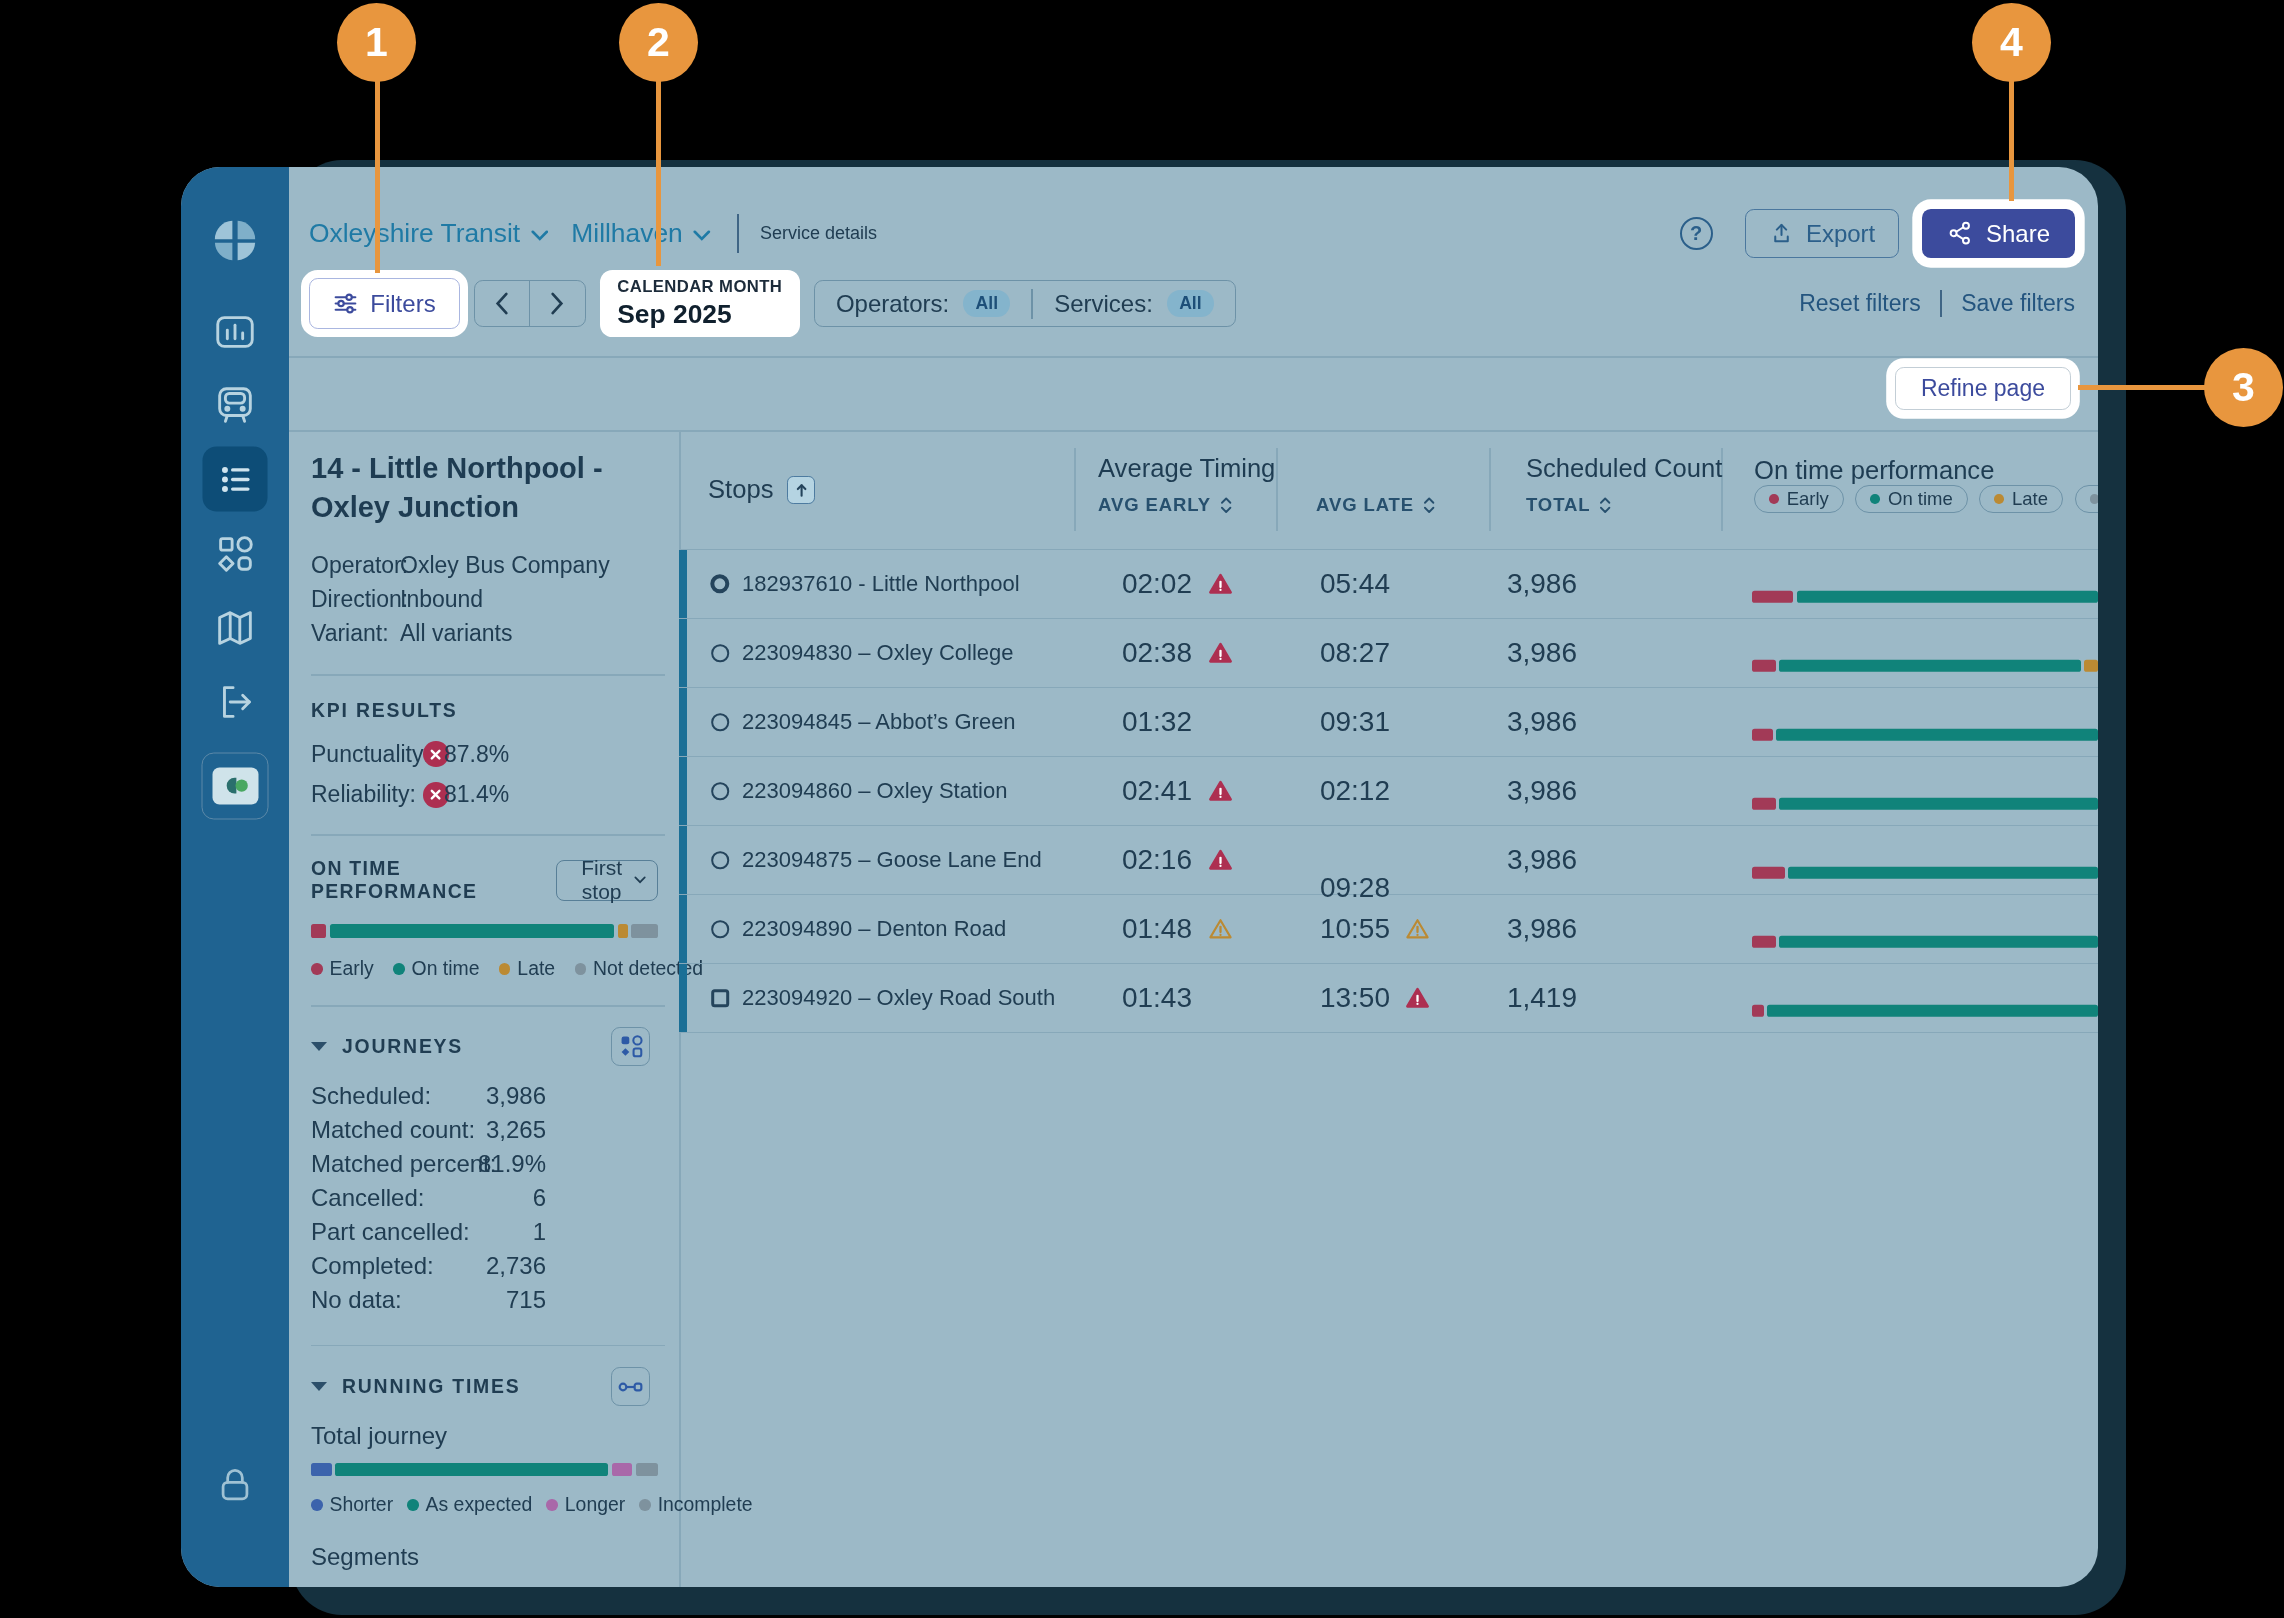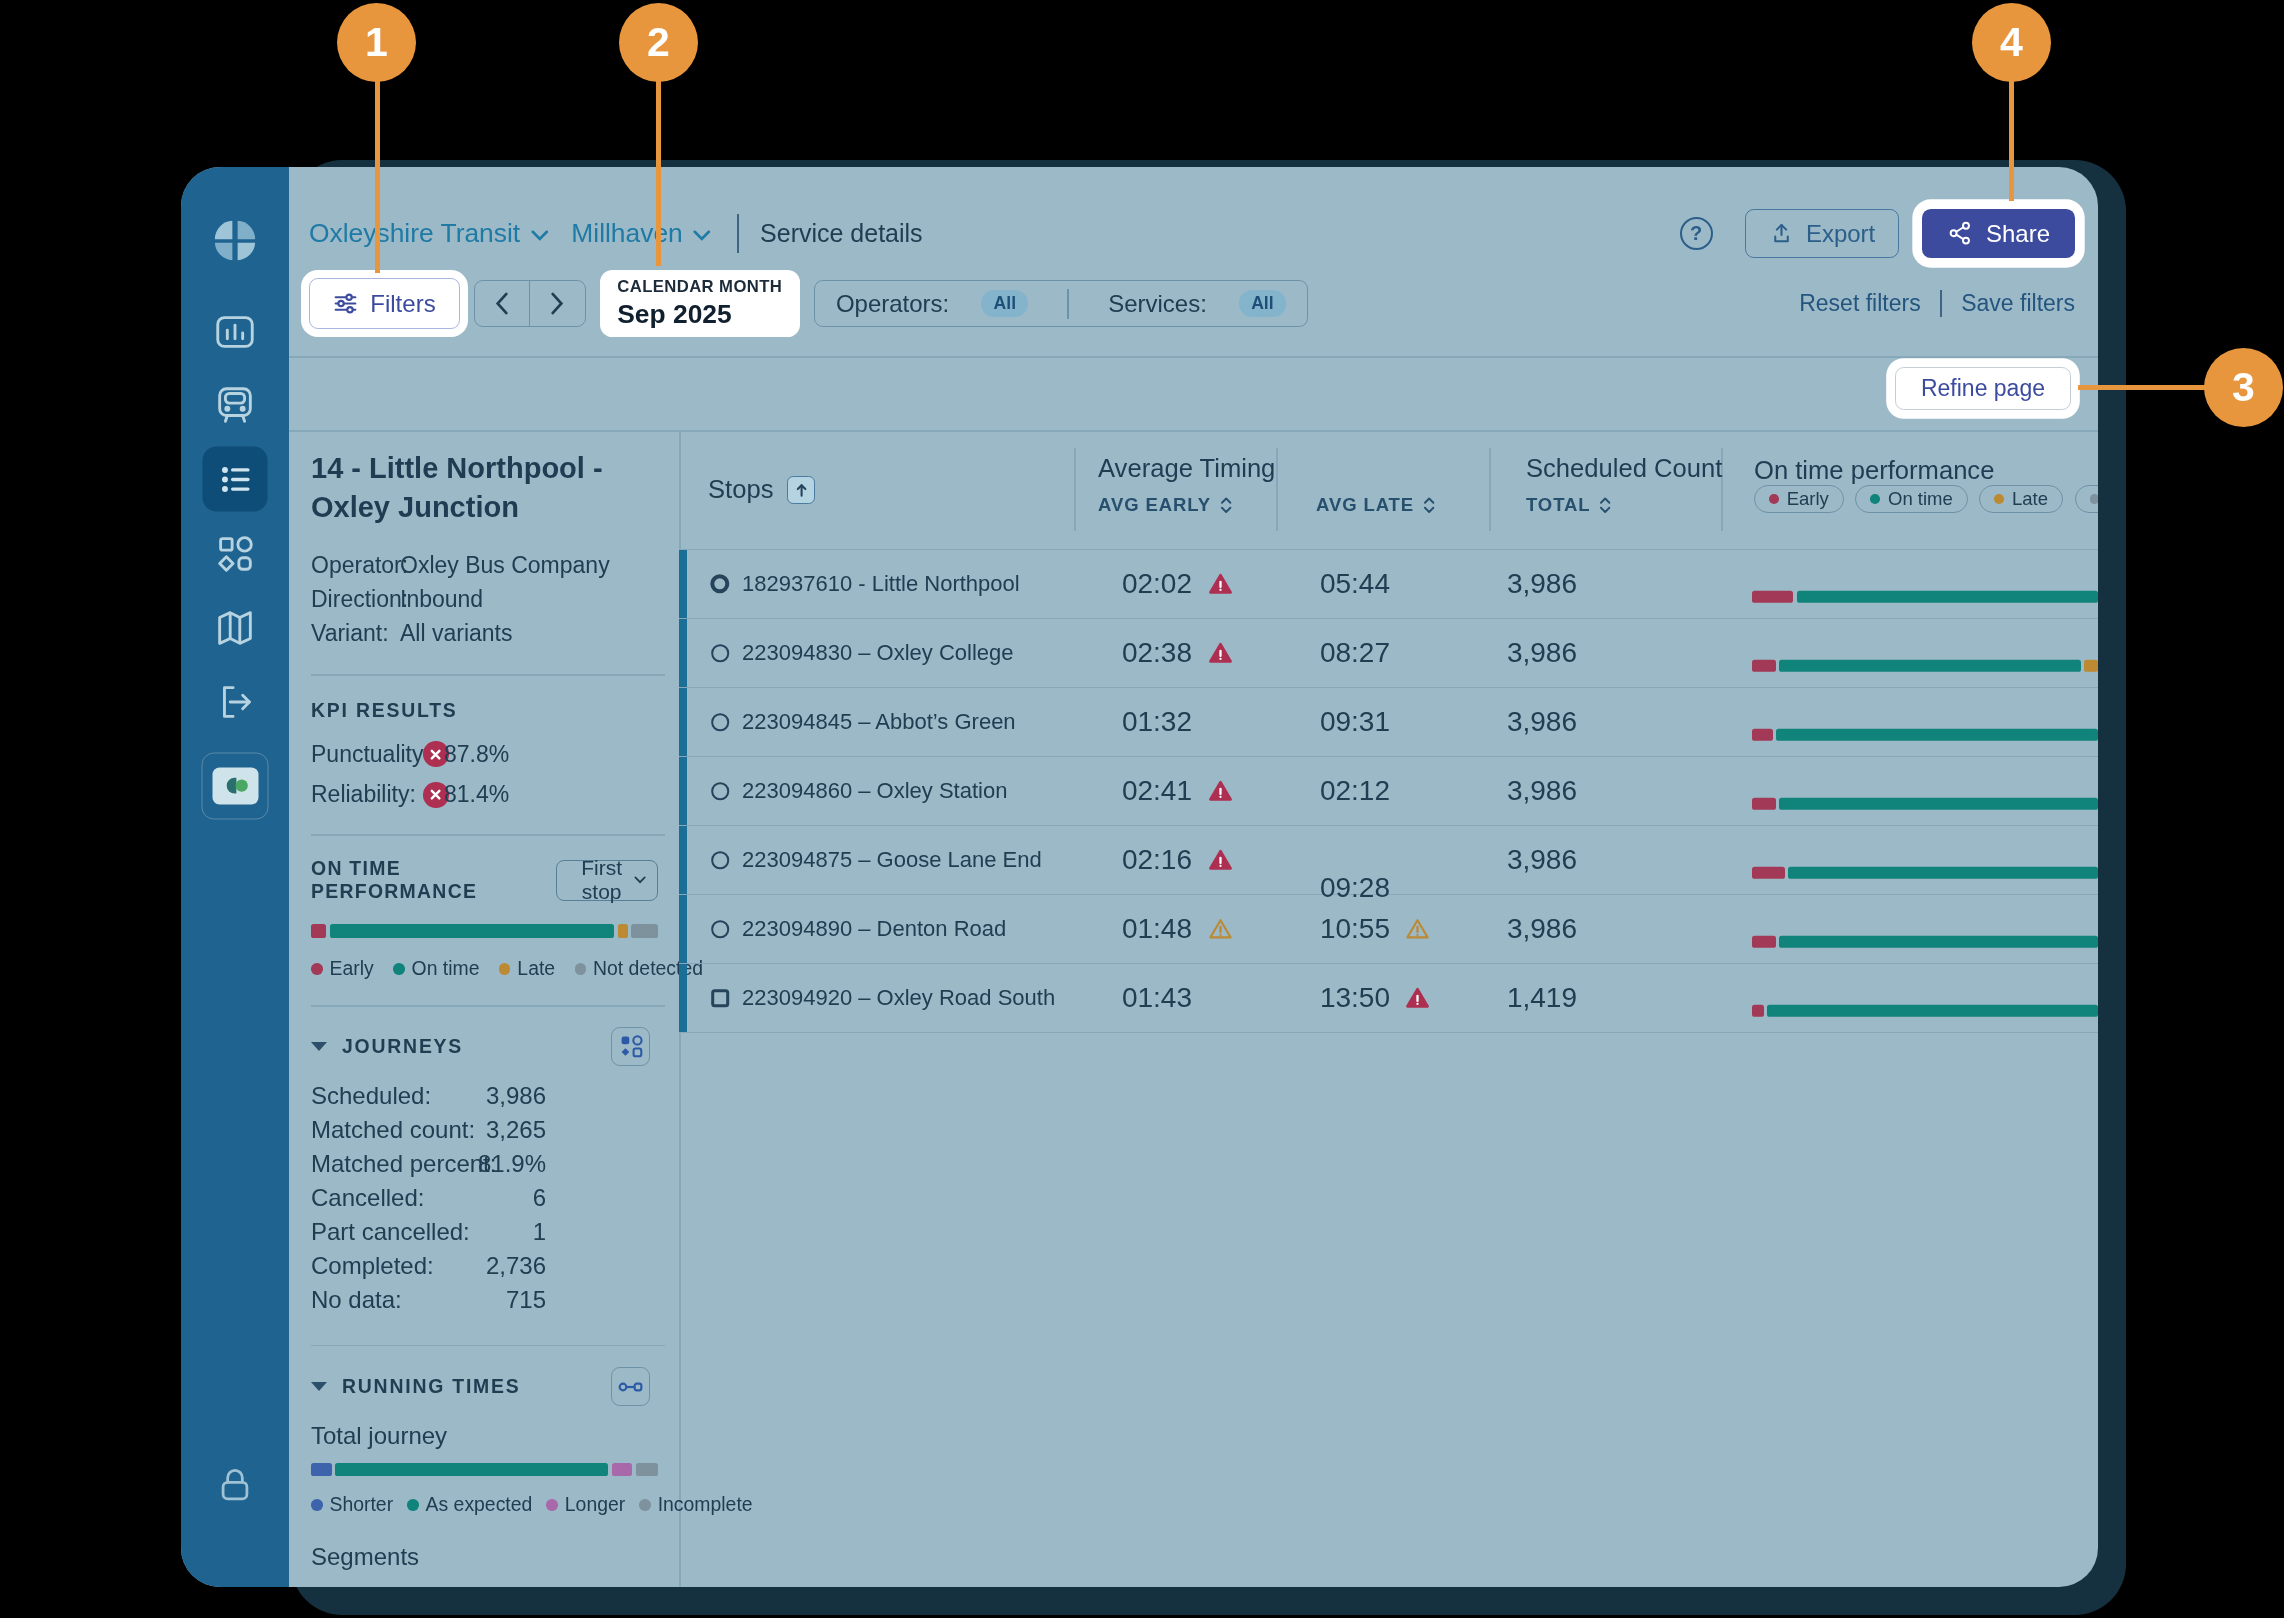--- a/index.html
+++ b/index.html
@@ -20,21 +20,21 @@
   .sb-icon { position:absolute; left:50%; transform:translate(-50%,-50%); display:flex; align-items:center; justify-content:center; }
   .sb-active { width:65px; height:65px; background:#0d4d77; border-radius:14px; }
   .app-btn { width:67px; height:67px; border:1.8px solid #5c89a8; border-radius:12.3px; }
   .app-btn-inner { width:46px; height:37px; background:#cfe3ea; border-radius:7px; display:flex; align-items:center; justify-content:center; }
 
   
   .topbar { position:absolute; left:128px; top:39px; right:23px; height:55px; display:flex; align-items:center; }
   .crumb { font-size:26.4px; color:#1f7aa5; font-weight:500; }
   .chev { margin:5.3px 12.3px 0 10.6px; }
   .tb-div { width:1.8px; height:39px; background:#3f6585; margin:0 21px 0 14px; }
-  .page-title { font-size:25px; color:#203d52; font-weight:500; }
+  .page-title { font-size:18px; color:#203d52; font-weight:500; }
   .tb-spacer { flex:1; }
   .help-btn { width:33px; height:33px; border:2.6px solid #2b5f8a; border-radius:50%; color:#2b5f8a;
     font-size:20px; font-weight:700; display:flex; align-items:center; justify-content:center; margin-right:32px; }
   .export-btn { height:49px; padding:0 23px; border:1.8px solid #4a779e; border-radius:8.8px; background:transparent;
     color:#2b5f8a; font-size:24px; font-weight:500; display:flex; align-items:center; gap:12.3px; margin-right:23px;
     font-family:inherit; }
   .share-btn { height:49px; padding:0 25px; border:none; border-radius:8.8px; background:#3c4b9d; color:#fff;
     font-size:24px; font-weight:500; display:flex; align-items:center; gap:12.3px; box-shadow:0 0 0 9.7px #fff;
     font-family:inherit; }
 
@@ -42,21 +42,21 @@
   .filterbar { position:absolute; left:128px; top:103px; right:23px; height:67px; display:flex; align-items:center; gap:14px; }
   .filters-btn { height:51px; padding:0 23px; background:#fff; border:1.8px solid #aab6e0; border-radius:8.8px;
     color:#3c4b9d; font-size:24px; font-weight:500; display:flex; align-items:center; gap:12.3px;
     box-shadow:0 0 0 8px #fff; font-family:inherit; }
   .arrows { height:47px; width:112px; border:1.8px solid #6d92a7; border-radius:8.8px; display:flex; }
   .arrow-cell { flex:1; display:flex; align-items:center; justify-content:center; background:transparent; border:none; }
   .arrow-cell:first-child { border-right:1.8px solid #6d92a7; }
   .cal-card { height:67px; padding:7px 17.6px 0 17.6px; background:#fff; border-radius:12.3px; }
   .cal-label { font-size:16.7px; letter-spacing:0.4px; font-weight:700; color:#1c2b3a; }
   .cal-value { font-size:26.4px; font-weight:600; color:#10202e; margin-top:1.8px; }
-  .ops-group { height:47px; border:1.8px solid #6d92a7; border-radius:8.8px; display:flex; align-items:center; padding:0 21px; gap:32px; }
+  .ops-group { height:47px; border:1.8px solid #6d92a7; border-radius:8.8px; display:flex; align-items:center; padding:0 21px; gap:14px; }
   .ops-label { font-size:24px; color:#203d52; }
   .pill { background:#84b4cc; color:#1d4f78; font-size:17.6px; font-weight:600; border-radius:13.2px; height:26.4px;
     padding:0 12.3px; display:flex; align-items:center; }
   .ops-div { width:1.8px; height:30px; background:#6d92a7; margin:0 7px; }
   .fb-links { margin-left:auto; display:flex; align-items:center; }
   .link-btn { background:none; border:none; font-size:23px; color:#24557f; font-weight:500; font-family:inherit; }
   .fb-links .tb-div { height:26.4px; margin:0 19.4px; }
 
   .hline { position:absolute; left:108px; right:0; height:1.8px; background:#87a8b9; }
   .refine-btn { position:absolute; right:27px; top:200px; height:43px; padding:0 25px; background:#fff;

